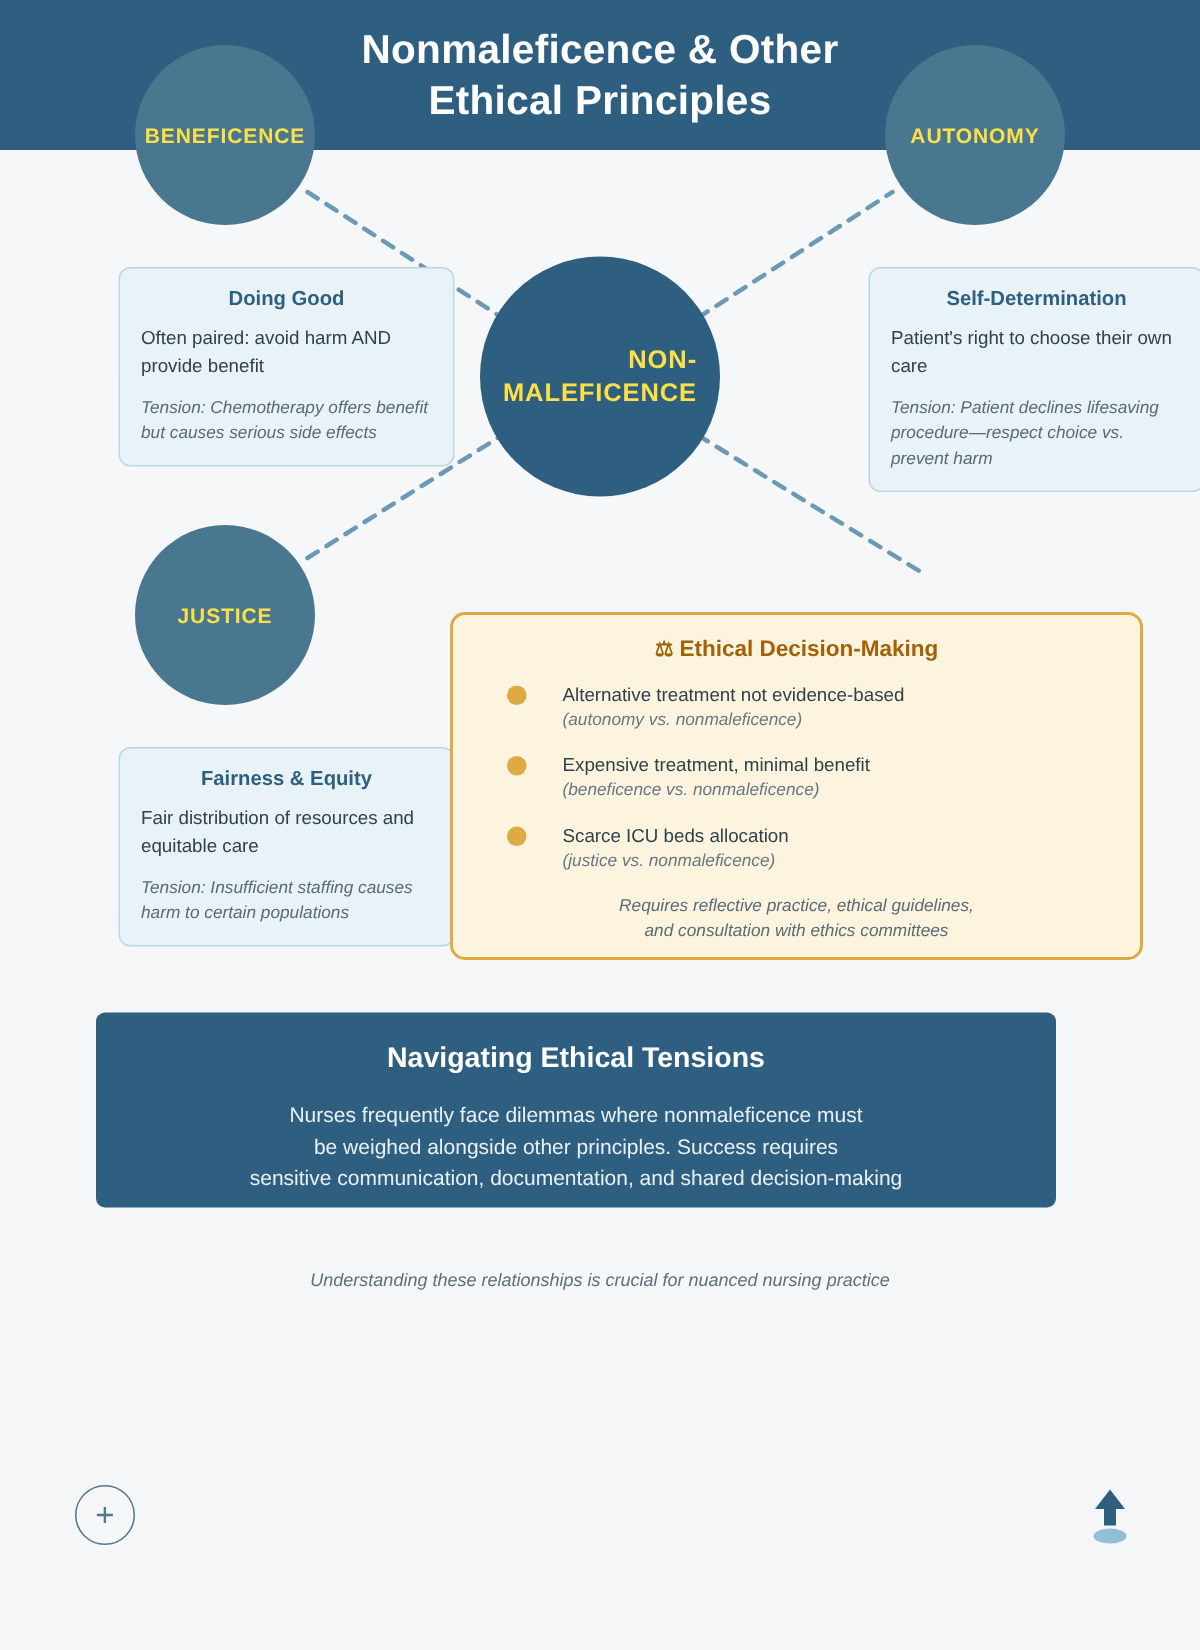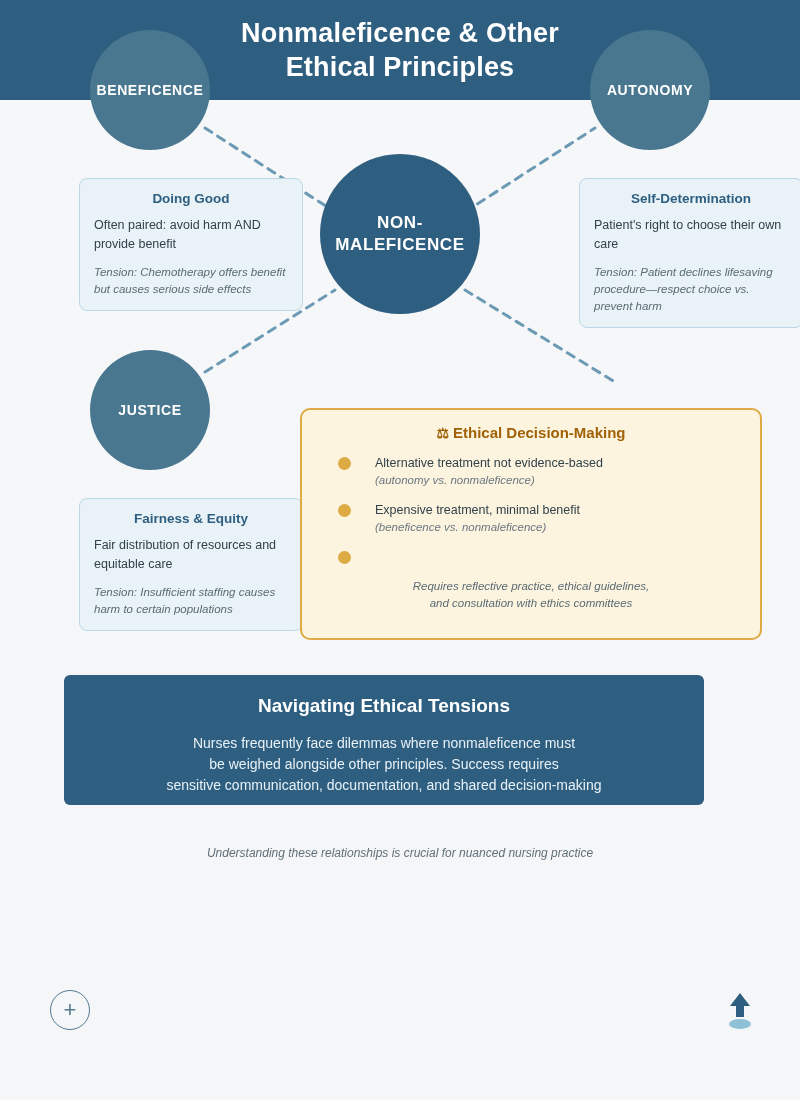--- a/index.html
+++ b/index.html
@@ -44,41 +44,41 @@
     width: 800px; height: 1100px;
     pointer-events: none;
   }
   
   .circle {
     position: absolute;
     border-radius: 50%;
     display: flex;
     align-items: center;
     justify-content: center;
-    text-align: center;
-    color: #ffffff;
+    text-align: right;
+    color: #fde047;
     font-weight: bold;
     letter-spacing: .6px;
   }
   .circle-outer {
     width: 120px; height: 120px;
     background: #49778f;
     font-size: 14px;
   }
   .circle-center {
     width: 160px; height: 160px;
     background: #2f5f80;
     font-size: 17px;
     line-height: 22px;
     white-space: pre-line;
   }
   #c-beneficence { left: 90px;  top: 30px; }
   #c-autonomy    { left: 590px; top: 30px; }
   #c-justice     { left: 90px;  top: 350px; }
-  #c-center      { left: 320px; top: 154px; }
+  #c-center      { left: 320px; top: 171px; }
   
   .card {
     position: absolute;
     background: #e8f2f7;
     border: 1px solid #bcd8e6;
     border-radius: 8px;
     padding: 12px 14px;
     margin-left: 41px;
   }
   .card-title {
@@ -280,20 +280,24 @@
     <div class="dilemma">
       <div class="dot"></div>
       <div>
         <div class="dilemma-main">Expensive treatment, minimal benefit</div>
         <div class="dilemma-sub">(beneficence vs. nonmaleficence)</div>
       </div>
     </div>
 
     <div class="dilemma">
       <div class="dot"></div>
+      <div>
+        <div class="dilemma-main">Scarce ICU beds allocation</div>
+        <div class="dilemma-sub">(justice vs. nonmaleficence)</div>
+      </div>
     </div>
 
     <div class="decision-foot">Requires reflective practice, ethical guidelines,
 and consultation with ethics committees</div>
   </div>
 
   <div class="banner">
     <div class="banner-title">Navigating Ethical Tensions</div>
     <div class="banner-body">Nurses frequently face dilemmas where nonmaleficence must
 be weighed alongside other principles. Success requires

